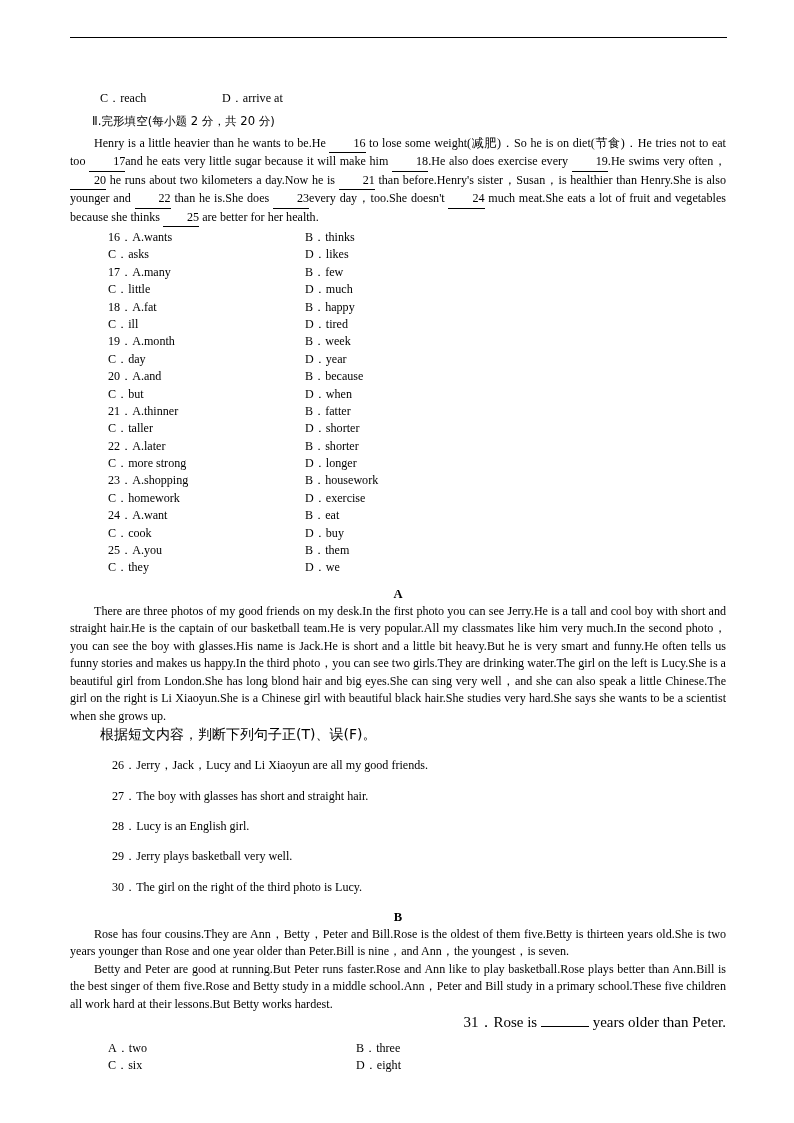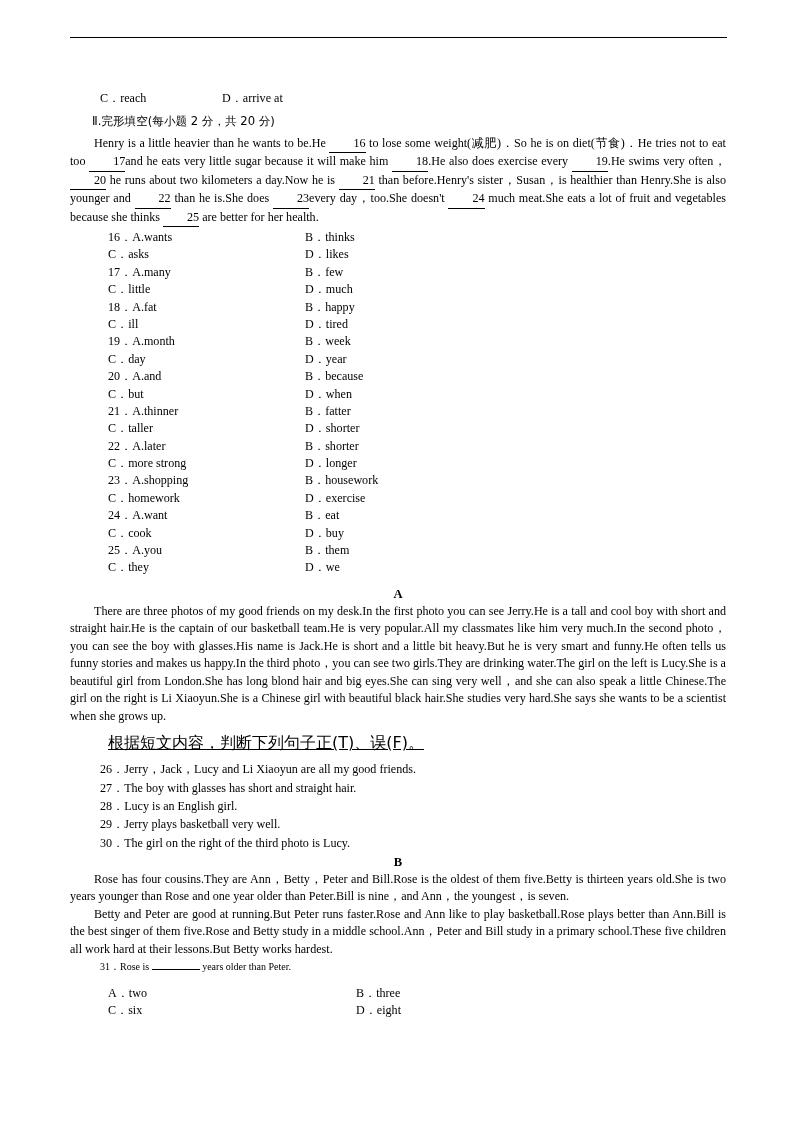--- a/index.html
+++ b/index.html
@@ -59,25 +59,24 @@
   .center-letter {
     text-align: center;
     font-size: 12.6px;
     font-weight: bold;
     line-height: 18px;
     margin: 0;
     padding-right: 0px;
   }
   .cn-instruction {
     font-family: "DejaVu Sans", "Liberation Sans", sans-serif;
-    font-size: 16px;
+    font-size: 14px;
     line-height: 19px;
-    margin: 8px;
-    padding-left: 30px;
-    text-decoration: underline;
+    margin: 0;
+    padding-left: 30px;
   }
   
   .toprow {
     font-size: 12.1px;
     line-height: 17.5px;
     padding-left: 30px;
     position: relative;
     height: 17.5px;
   }
   .toprow .optC { position: absolute; left: 30px; top: 0; }
@@ -115,29 +114,30 @@
     border-bottom: 1.2px solid #000;
     min-width: 30px;
     text-align: center;
     vertical-align: baseline;
   }
   .blank.wide { min-width: 48px; }
   .tf-item {
     font-size: 12.1px;
     line-height: 18.3px;
     padding-left: 30px;
-    margin: 0;
+    margin: 12px;
     white-space: nowrap;
   }
   .q-stem {
-    font-size: 10px;
+    font-size: 15px;
     line-height: 18.3px;
     padding-left: 30px;
     margin: 0;
     white-space: nowrap;
+    text-align: right;
   }
   .roman {
     font-family: "DejaVu Sans", "Liberation Sans", sans-serif;
     font-size: 11.6px;
   }
 </style>
 </head>
 <body>
 
 <div class="page">

